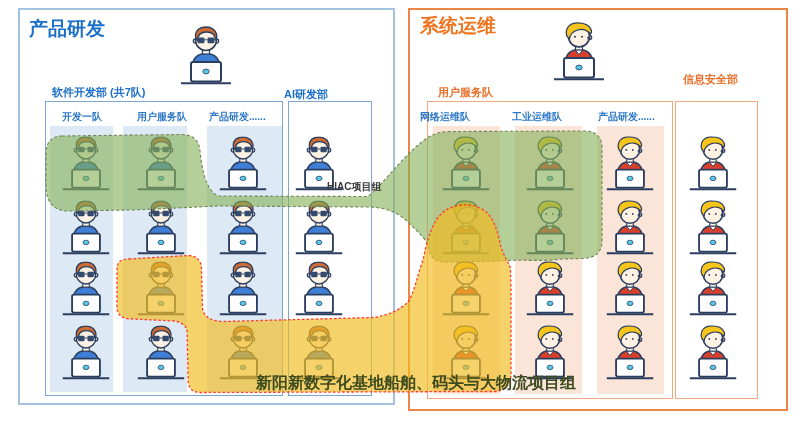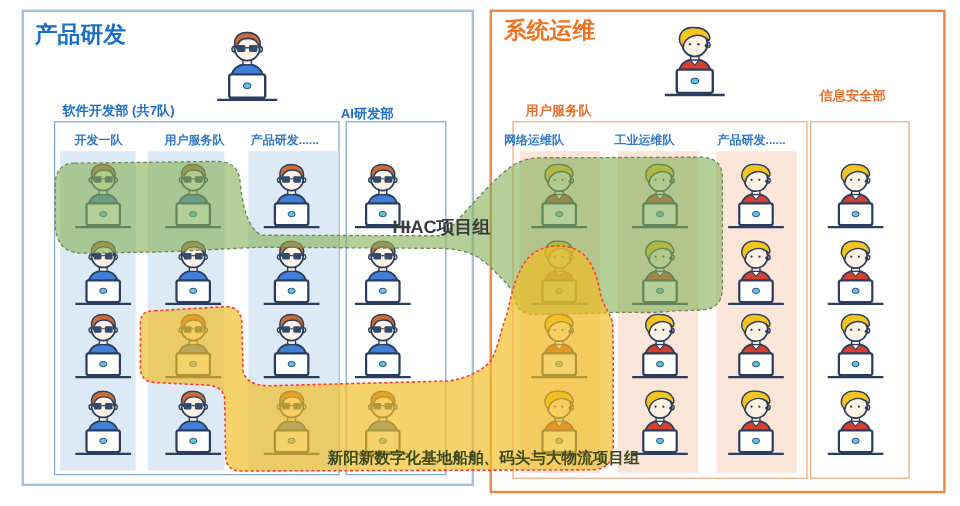--- a/index.html
+++ b/index.html
@@ -18,22 +18,22 @@
   .db-blue{border:1px solid #7fa5d1;}
   .db-orange{border:1px solid #f2a77c;}
   .team-label{position:absolute;font-size:10px;font-weight:bold;color:#2e78c8;white-space:nowrap;z-index:4;}
   .stripe{position:absolute;z-index:1;}
   .st-blue{background:#dde9f5;}
   .st-peach{background:#fbe5d9;}
   .person{position:absolute;width:52px;height:56px;z-index:2;}
   .manager{position:absolute;width:56px;height:60px;z-index:2;}
   .overlay-svg{position:absolute;left:0;top:0;z-index:3;pointer-events:none;}
   .ov-label{position:absolute;font-weight:bold;white-space:nowrap;z-index:5;}
-  .lbl-hiac{left:327px;top:180px;font-size:15px;color:#3a3a3a;}
-  .lbl-xinyang{left:273px;top:373px;font-size:13px;color:#3c4a1e;}
+  .lbl-hiac{left:327px;top:180px;font-size:10px;color:#3a3a3a;}
+  .lbl-xinyang{left:256px;top:373px;font-size:16px;color:#3c4a1e;}
   .hidden-defs{position:absolute;width:0;height:0;}
 </style>
 </head>
 <body>
 
 <svg class="hidden-defs" aria-hidden="true">
   <defs>
     <symbol id="p-dev" viewBox="0 0 56 60">
       <path d="M3 57.2 H53" stroke="#2b3e5f" stroke-width="2" fill="none"></path>
       <path d="M14 41 C15 31 21 27.5 28 27.5 C35 27.5 41 31 42 41 Z" fill="#3f7fd6" stroke="#2b3e5f" stroke-width="1.6"></path>

